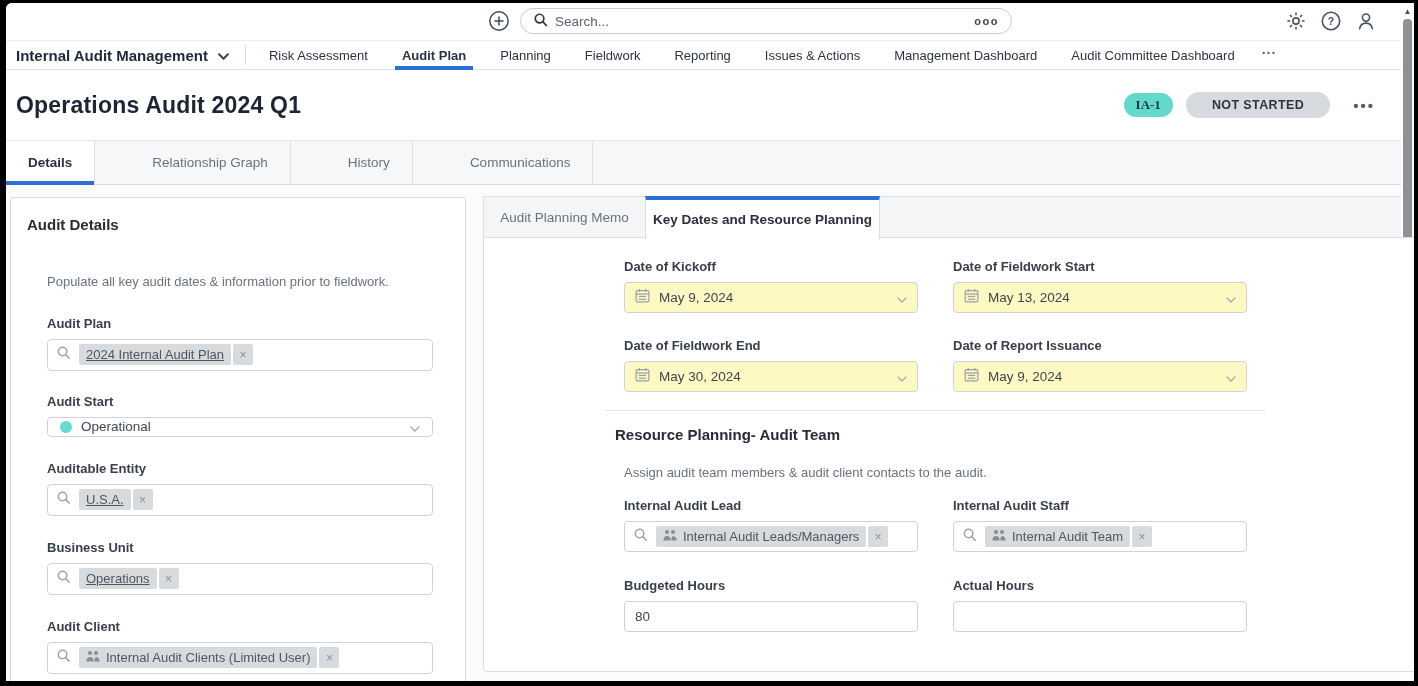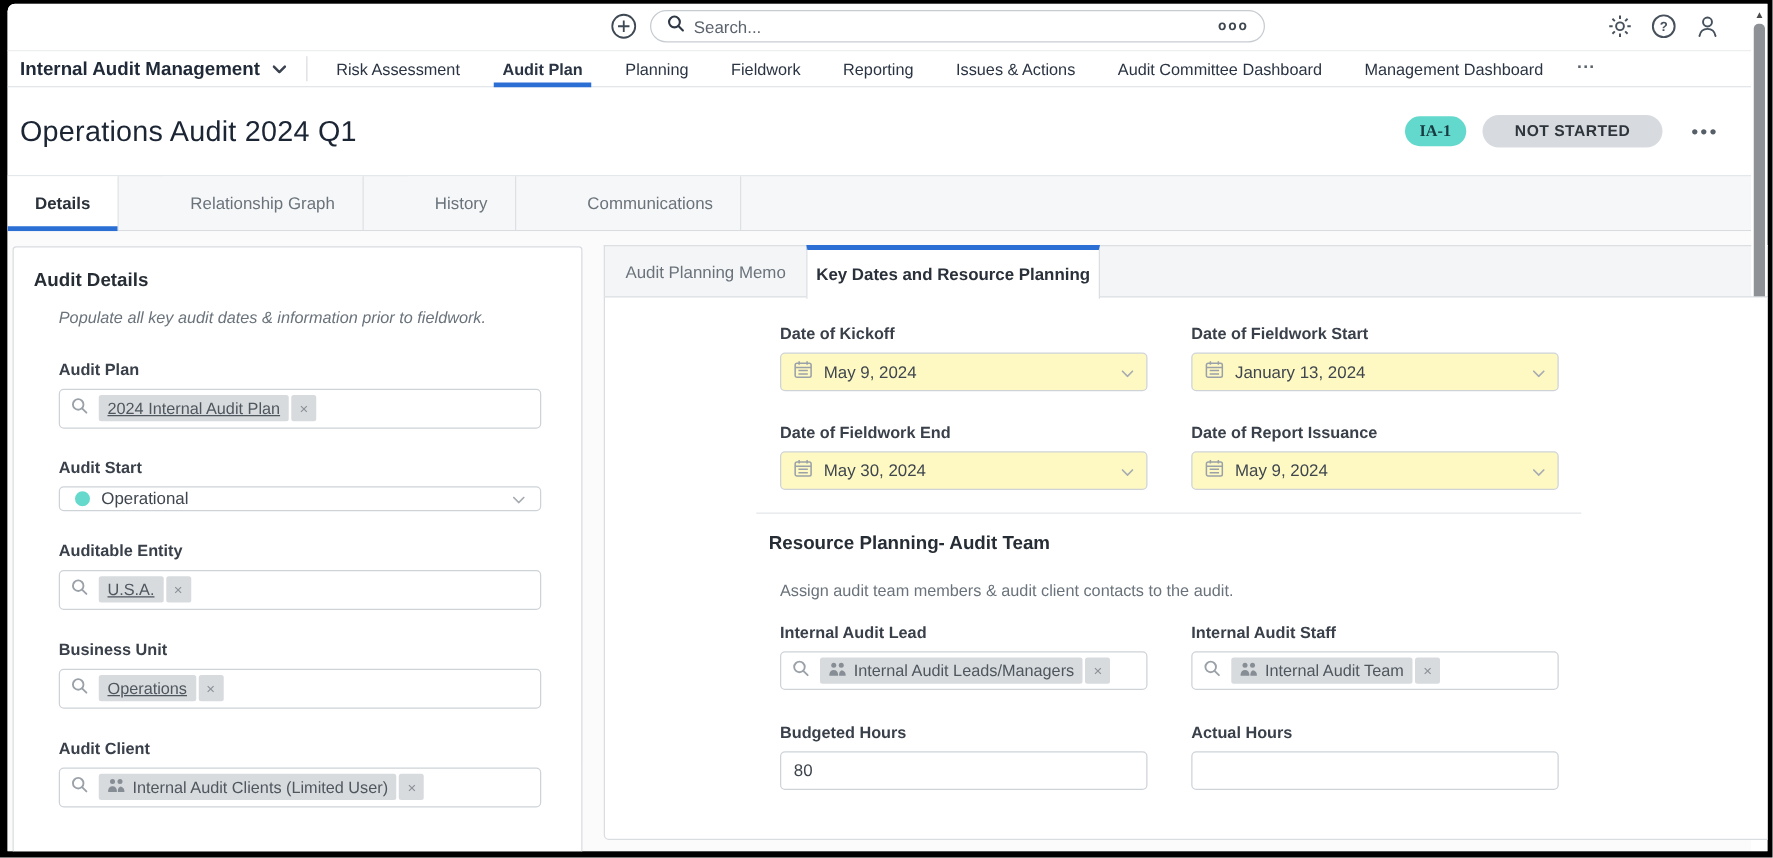--- a/index.html
+++ b/index.html
@@ -32,21 +32,21 @@
   .navtab { padding:0 17px; font-size:13px; color:#2A3442; display:flex; align-items:center;
             cursor:pointer; position:relative; }
   .navtab.active { font-weight:bold; }
   .navtab.active::after { content:""; position:absolute; left:10px; right:10px; bottom:-1px;
                           height:4px; background:#2B6FD4; }
   .nav-more { font-size:14px; font-weight:bold; color:#5A626B; padding:0 10px; cursor:pointer; letter-spacing:1px;}
 
   
   .titlerow { position:absolute; left:0; top:67px; width:1395px; height:70px; background:#fff;
               display:flex; align-items:center; padding:0 26px 0 10px; }
-  .page-title { font-size:23px; font-weight:normal; color:#1B2534; letter-spacing:.2px; }
+  .page-title { font-size:23px; font-weight:bold; color:#1B2534; letter-spacing:.2px; }
   .title-right { margin-left:auto; display:flex; align-items:center; gap:13px; }
   .badge-id { background:#63D8CC; color:#173B41; font-size:13px; font-weight:bold;
               padding:4px 12px; border-radius:13px;font-family:Liberation Serif, serif; }
   .badge-status { background:#D7DBDF; color:#2E343B; font-size:12.5px; font-weight:bold;
                   padding:6px 26px; border-radius:15px; letter-spacing:.4px; }
   .title-menu { color:#565E68; font-size:15px; letter-spacing:2px; font-weight:bold; cursor:pointer;
                 padding-left:10px; }
 
   
   .rtabs { position:absolute; left:0; top:137px; width:1395px; height:45px; background:#F6F7F8;
@@ -57,21 +57,21 @@
   .rtab.active::after { content:""; position:absolute; left:0; right:0; bottom:-1px; height:4px;
                         background:#2B6FD4; }
 
   
   .content { position:absolute; left:0; top:182px; width:1395px; height:496px; background:#FBFBFC;padding-left:34px; }
 
   
   .card-left { position:absolute; left:4px; top:12px; width:456px; height:620px; background:#fff;
                border:1px solid #D8DCE0; border-radius:3px; }
   .card-h { font-size:15px; font-weight:bold; color:#262D35; margin:18px 0 0 16px; }
-  .card-desc { font-size:13px; color:#6A737B; margin:12px 32px 0 36px; line-height:1.35;font-style:italic; }
+  .card-desc { font-size:13px; color:#6A737B; margin:40px 32px 0 36px; line-height:1.35; }
   .fld { margin:0 32px 0 36px; }
   .fld.m1 { margin-top:25px; } .fld.m2 { margin-top:23px; } .fld.m3 { margin-top:24px; }
   .flabel { font-size:13px; font-weight:bold; color:#39404A; margin-bottom:8px; }
   .inputbox { height:32px; border:1px solid #CED3D8; border-radius:4px; background:#fff;
               display:flex; align-items:center; padding:0 8px; gap:8px; cursor:text; }
   .chip { display:flex; gap:2px; align-items:stretch; }
   .chip-t { background:#D8DBDE; padding:3px 7px; font-size:13px; color:#4E565E; border-radius:2px;
             display:flex; align-items:center; gap:6px; white-space:nowrap; }
   .chip-t.link span { text-decoration:underline; }
   .chip-x { background:#D8DBDE; width:20px; display:flex; align-items:center; justify-content:center;
@@ -165,22 +165,22 @@
       </span>
     </div>
     <div class="nav-divider"></div>
     <div class="navtabs">
       <div class="navtab">Risk Assessment</div>
       <div class="navtab active">Audit Plan</div>
       <div class="navtab">Planning</div>
       <div class="navtab">Fieldwork</div>
       <div class="navtab">Reporting</div>
       <div class="navtab">Issues &amp; Actions</div>
+      <div class="navtab">Management Dashboard</div>
       <div class="navtab">Audit Committee Dashboard</div>
-      <div class="navtab">Management Dashboard</div>
       <div class="nav-more">...</div>
     </div>
   </div>
 
   <div class="titlerow">
     <div class="page-title">Operations Audit 2024 Q1</div>
     <div class="title-right">
       <span class="badge-id">IA-1</span>
       <span class="badge-status">NOT STARTED</span>
       <span class="title-menu">•••</span>
@@ -329,21 +329,21 @@
               <span>
                 <svg width="15" height="15" viewBox="0 0 16 16" fill="none" stroke="#9AA1A8" stroke-width="1.3">
                     <rect x="1.2" y="2.8" width="13.6" height="12" rx="1.5"></rect>
                     <line x1="1.2" y1="6.4" x2="14.8" y2="6.4"></line>
                     <line x1="4.6" y1="1" x2="4.6" y2="4"></line>
                     <line x1="11.4" y1="1" x2="11.4" y2="4"></line>
                     <line x1="4" y1="9" x2="12" y2="9"></line>
                     <line x1="4" y1="12" x2="12" y2="12"></line>
                   </svg>
               </span>
-              <span class="date-text">January 13, 2024</span>
+              <span class="date-text">May 13, 2024</span>
               <span class="chev">
                 <svg width="10" height="6" viewBox="0 0 10 6">
                     <path d="M1 1l4 4 4-4" fill="none" stroke="#A7ACB2" stroke-width="1.4" stroke-linecap="round"></path>
                   </svg>
               </span>
             </div>
           </div>
         </div>
 
         <div class="row2 r2">

